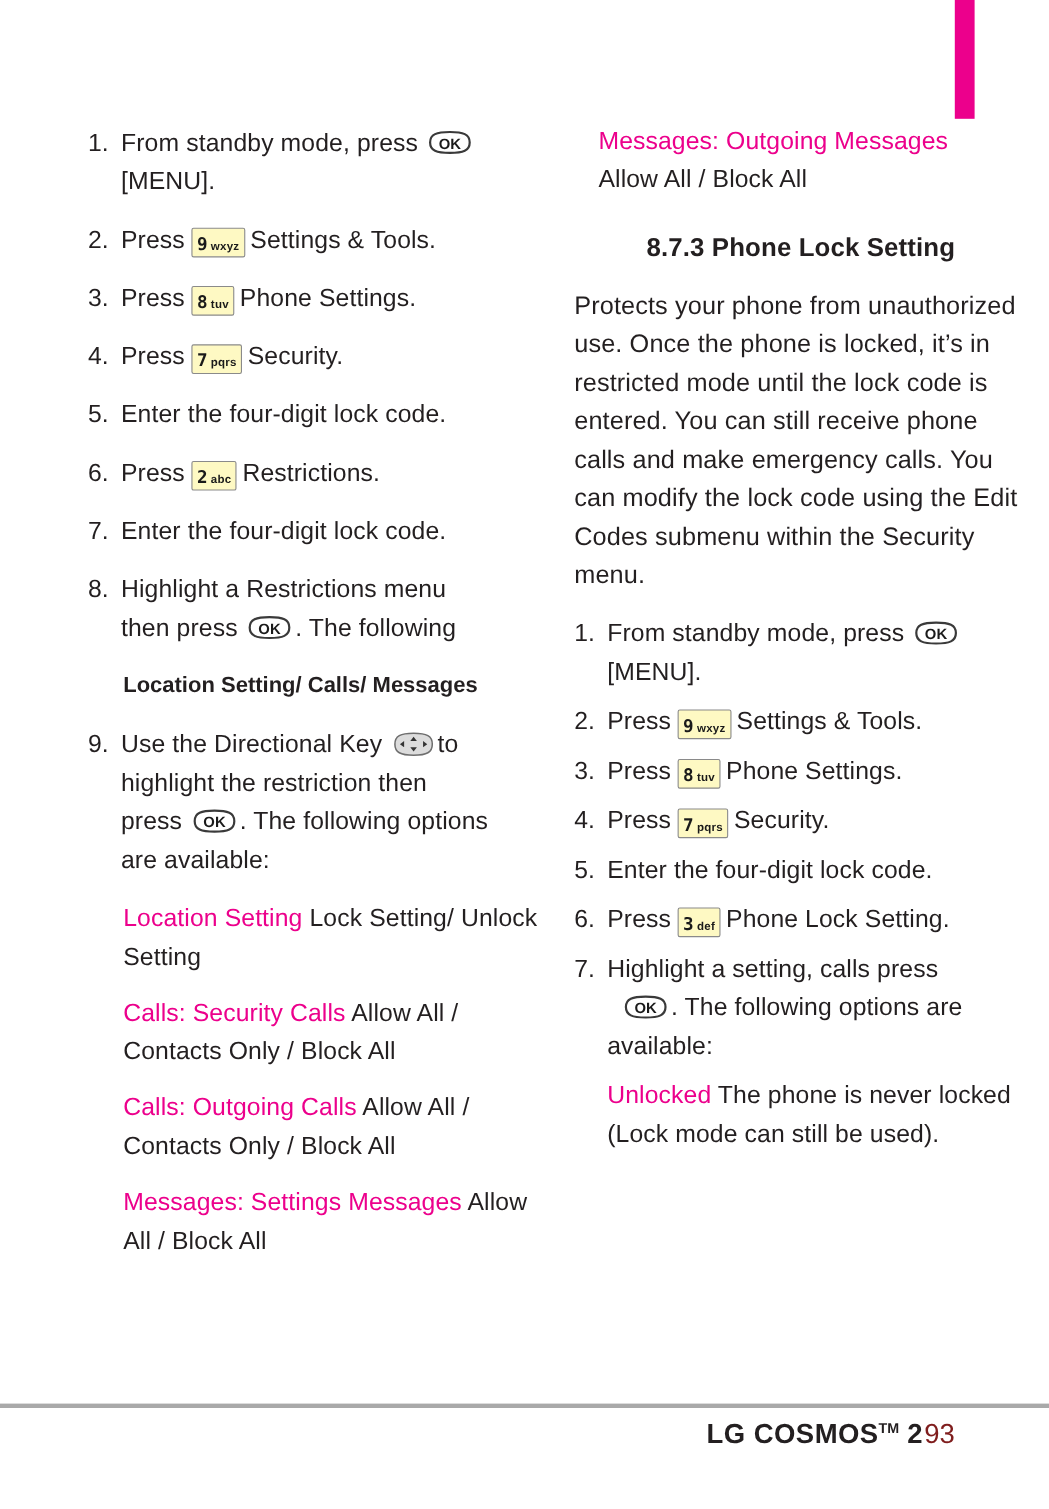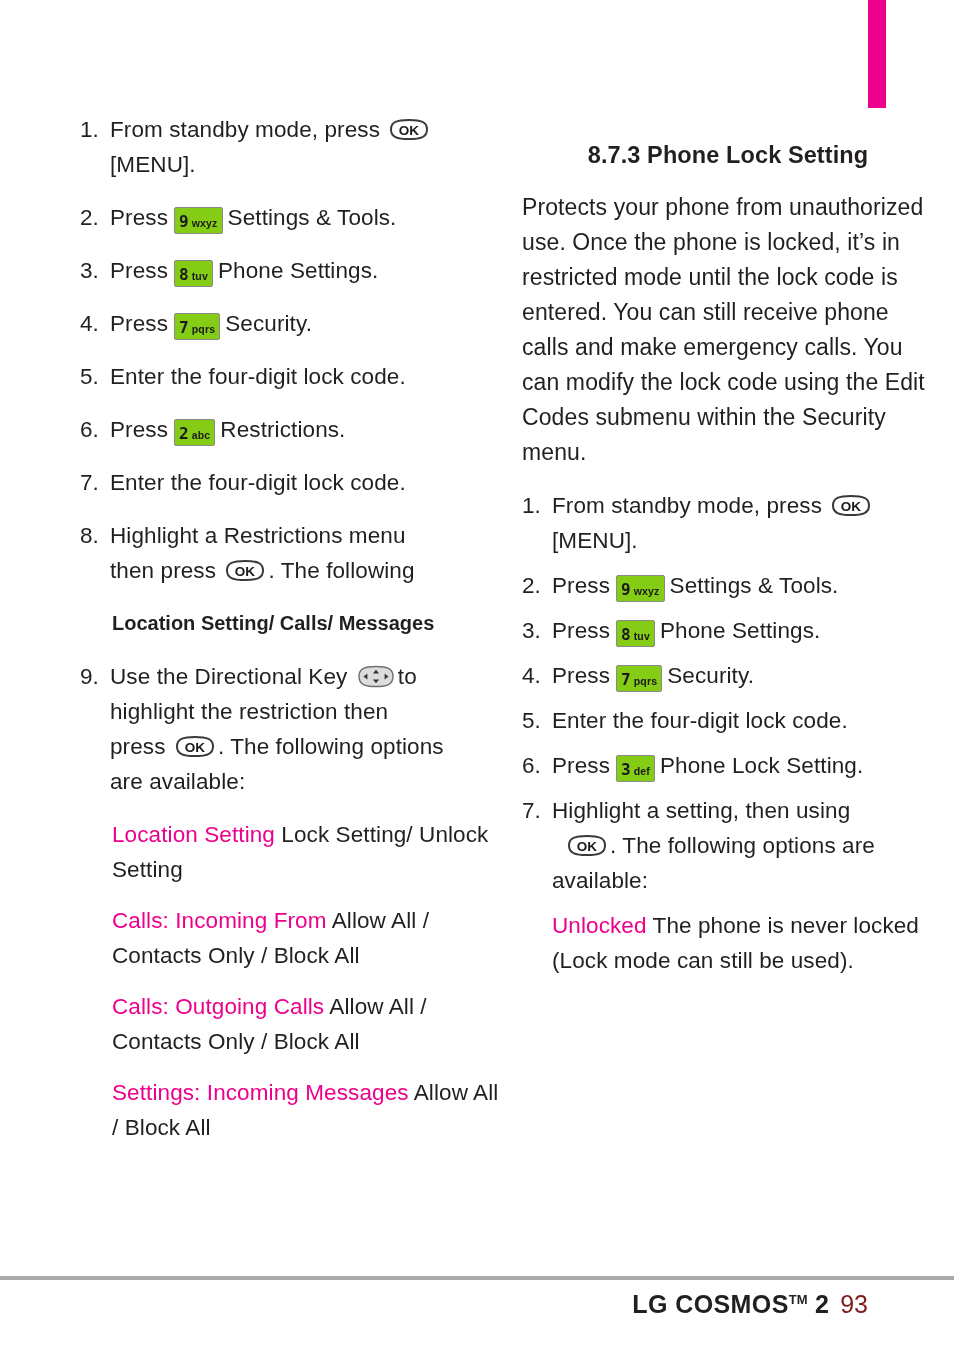--- a/index.html
+++ b/index.html
@@ -78,21 +78,21 @@
     line-height: 35px;
     padding-left: 32px;
     margin-bottom: 16px;
     letter-spacing: 0.1px;
   }
   .accent { color: #EC008C; }
 
   
   .keycap {
     display: inline-block;
-    background: #84cc16;
+    background: #fef9c3;
     border: 1px solid #8a8a8a;
     border-radius: 2px;
     padding: 1px 4px 1px 4px;
     margin: 0 5px 0 6px;
     vertical-align: -2px;
     line-height: 1;
     white-space: nowrap;
     text-align: right;
   }
   .keycap .kd {
@@ -134,21 +134,21 @@
     position: absolute;
     left: 0; top: 1276px;
     width: 954px; height: 4px;
     background: #a9a9a9;
   }
   .footer {
     position: absolute;
     right: 86px; top: 1290px;
     display: flex;
     align-items: baseline;
-    gap: 11px;
+    gap: 1px;
   }
   .footer .brand {
     font-size: 25px;
     font-weight: bold;
     letter-spacing: 0.4px;
     color: #231f20;
   }
   .footer .brand sup {
     font-size: 13px;
     font-weight: bold;
@@ -264,36 +264,40 @@
           </span><span>. The following options</span><br>
           <span>are available:</span>
         </span>
       </div>
 
       <div class="option-block">
         <span class="accent">Location Setting</span>
         <span>Lock Setting/ Unlock Setting</span>
       </div>
       <div class="option-block">
-        <span class="accent">Calls: Incoming From</span>
+        <span class="accent">Calls: Security Calls</span>
         <span>Allow All / Contacts Only / Block All</span>
       </div>
       <div class="option-block">
         <span class="accent">Calls: Outgoing Calls</span>
         <span>Allow All / Contacts Only / Block All</span>
       </div>
       <div class="option-block">
-        <span class="accent">Settings: Incoming Messages</span>
+        <span class="accent">Messages: Settings Messages</span>
         <span>Allow All / Block All</span>
       </div>
 
     </div>
 
     <div class="col col-right">
 
+      <div class="option-block" style="padding-left:30px;margin-bottom:6px;">
+        <span class="accent">Messages: Outgoing Messages</span><br>
+        <span>Allow All / Block All</span>
+      </div>
 
       <div class="section-heading" style="padding-left:8px;text-align:center;">8.7.3 Phone Lock Setting</div>
 
       <div class="para" style="padding-left:8px;">Protects your phone from unauthorized use. Once the phone is locked, it’s in restricted mode until the lock code is entered. You can still receive phone calls and make emergency calls. You can modify the lock code using the Edit Codes submenu within the Security menu.</div>
 
       <div class="step" style="padding-left:8px;">
         <span class="num">1.</span>
         <span class="body">
           <span>From standby mode, press</span>
           <span class="okbtn">
@@ -335,21 +339,21 @@
       <div class="step" style="padding-left:8px;">
         <span class="num">6.</span>
         <span class="body">
           <span>Press</span><span class="keycap"><span class="kd">3</span><span class="kl">def</span></span><b>Phone Lock Setting</b><span>.</span>
         </span>
       </div>
 
       <div class="step" style="padding-left:8px;">
         <span class="num">7.</span>
         <span class="body">
-          <span>Highlight a setting, then using</span><br>
+          <span>Highlight a setting, calls press</span><br>
           <span class="okbtn" style="margin-left:14px;">
             <svg viewBox="0 0 42 23" width="42" height="23" aria-hidden="true">
               <path d="M3 11.5 C3 4 9 2 21 2 C33 2 39 4 39 11.5 C39 19 33 21 21 21 C9 21 3 19 3 11.5 Z" fill="#ffffff" stroke="#3a3a3a" stroke-width="2"></path>
               <text x="21" y="17" text-anchor="middle" font-family="Liberation Sans, sans-serif" font-size="13.5" font-weight="bold" fill="#1a1a1a">OK</text>
             </svg>
           </span><span>. The following options are</span><br>
           <span>available:</span>
         </span>
       </div>
 

